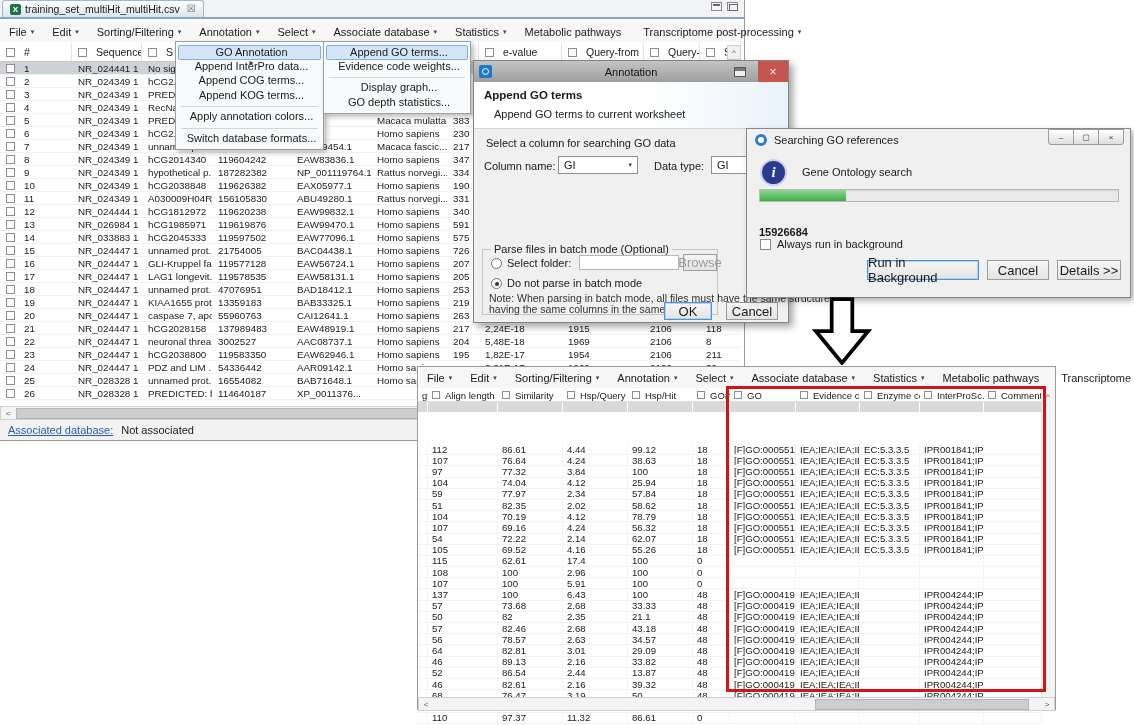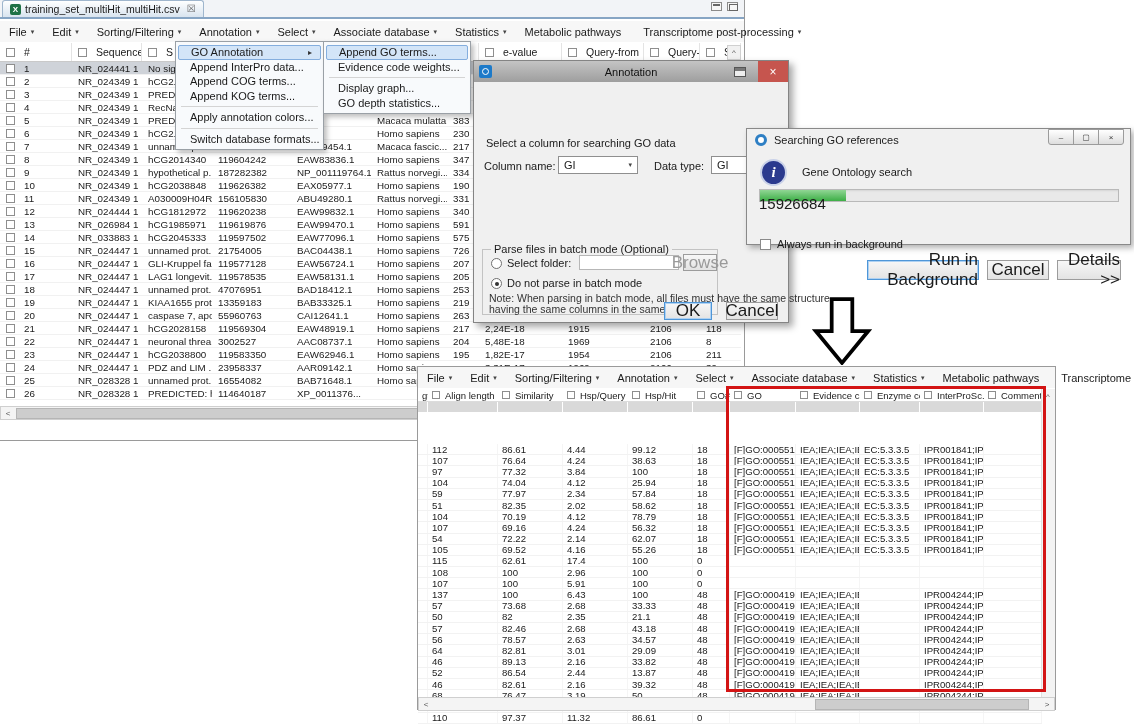--- a/index.html
+++ b/index.html
@@ -50,21 +50,21 @@
     display:flex;align-items:center;justify-content:center;}
   .statusbar{position:absolute;left:0;top:420px;width:744px;height:20px;background:#f2f2f2;
     display:flex;align-items:center;padding-left:8px;font-size:11px;gap:8px;}
   .dblink{color:#2a5db0;text-decoration:underline;}
 
   
   .popup{position:absolute;background:#f8fafc;border:1px solid #9aa0a6;
     box-shadow:3px 3px 5px rgba(0,0,0,.25);padding:3px 2px;font-size:11px;}
   #annmenu{left:175px;top:41px;width:149px;}
   #gosub{left:323px;top:41px;width:148px;}
-  .pitem{height:14.5px;display:flex;align-items:center;padding:0 8px 0 12px;white-space:nowrap;}
+  .pitem{height:14.5px;display:flex;align-items:center;padding:0 8px 0 12px;white-space:nowrap;flex-direction:column;}
   .pitem .grow{flex:1;}
   .pitem .parrow{font-size:8px;color:#333;}
   .pitem.hl{background:#d3e5f8;border:1px solid #84aede;border-radius:2px;height:14.5px;}
   .pitem.sep{height:4px;border-bottom:1px solid #d4d4d4;margin:0 3px 3px 3px;padding:0;}
 
   
   #adlg{left:473px;top:60px;width:316px;height:263px;background:#f0f0f0;border:1px solid #848484;
     box-shadow:4px 4px 7px rgba(0,0,0,.35);}
   .dtitle{position:absolute;left:0;top:0;width:100%;height:21px;
     background:linear-gradient(#c4c4c4,#9e9e9e);display:flex;align-items:center;font-size:11px;}
@@ -85,44 +85,44 @@
   .selcaret{margin-left:auto;font-size:7px;color:#444;padding-right:5px;}
   .grp{position:absolute;border:1px solid #c3c3c3;}
   .grplab{position:absolute;top:-7px;left:8px;background:#f0f0f0;padding:0 3px;font-size:11px;white-space:nowrap;}
   .cbx{position:absolute;width:11px;height:11px;border:1px solid #707070;background:#fff;}
   .cbx.on::after{content:"";position:absolute;left:2px;top:1px;width:5px;height:3px;
     border-left:2px solid #222;border-bottom:2px solid #222;transform:rotate(-45deg);}
   .rad{position:absolute;width:11px;height:11px;border:1px solid #707070;border-radius:50%;background:#fff;}
   .rad.on::after{content:"";position:absolute;left:2.5px;top:2.5px;width:4px;height:4px;border-radius:50%;background:#333;}
   .txt{position:absolute;background:#fff;border:1px solid #b7b7b7;}
   .btn{position:absolute;background:linear-gradient(#f7f7f7,#e3e3e3);border:1px solid #9c9c9c;
-    font-size:17px;display:flex;align-items:center;justify-content:center;text-align:right;}
+    font-size:13px;display:flex;align-items:center;justify-content:center;}
   .btn.focus{border:1px solid #4e96d8;box-shadow:inset 0 0 0 1px #aed1f2;}
   .btn.gray{color:#9a9a9a;}
   .note{position:absolute;font-size:10.5px;color:#333;white-space:nowrap;}
 
   
-  #sdlg{left:746px;top:128px;width:385px;height:117px;background:#f0f0f0;border:1px solid #898989;
+  #sdlg{left:746px;top:128px;width:385px;height:170px;background:#f0f0f0;border:1px solid #898989;
     box-shadow:3px 3px 6px rgba(0,0,0,.3);}
   .gearico{position:absolute;left:8px;top:5px;width:12px;height:12px;border-radius:50%;
     border:3px solid #2e7fc4;background:#fff;}
   .stitle{position:absolute;left:27px;top:5px;font-size:11px;}
   .wbgroup{position:absolute;right:6px;top:0;display:flex;}
   .wb{width:26px;height:16px;border:1px solid #9b9b9b;background:linear-gradient(#ffffff,#dedede);
     display:flex;align-items:center;justify-content:center;font-size:8px;color:#333;margin-left:-1px;}
   .wb:first-child{border-radius:0 0 0 3px;}
   .wb:last-child{border-radius:0 0 3px 0;}
   .infoico{position:absolute;left:13px;top:30px;width:27px;height:27px;border-radius:50%;
     background:#2b3a8e;border:2px solid #c9d1e8;color:#fff;display:flex;align-items:center;
     justify-content:center;font:italic bold 15px "Liberation Serif",serif;}
   .sheading{position:absolute;left:55px;top:37px;font-size:11px;}
   .ptrack{position:absolute;left:12px;top:60px;width:360px;height:13px;background:#e9e9e9;
     border:1px solid #b9b9b9;box-shadow:inset 1px 1px 2px #d6d6d6;}
   .pfill{height:100%;background:linear-gradient(#90d694,#3dae46);}
-  .pvalue{position:absolute;left:12px;top:66px;font-size:15px;}
+  .pvalue{position:absolute;left:12px;top:97px;font-size:11px;font-weight:bold;}
   .scbx{position:absolute;left:13px;top:110px;width:11px;height:11px;border:1px solid #8a8a8a;background:#fff;}
   .scbxlab{position:absolute;left:30px;top:109px;font-size:11px;}
 
   
   #arrow{left:812px;top:297px;width:60px;height:68px;}
 
   
   #botwin{left:417px;top:366px;width:639px;height:344px;background:#fff;border:1px solid #9a9a9a;}
   #botwin .menubar{position:absolute;left:0;top:0;width:100%;height:21px;background:#f6f6f6;}
   .bhead{position:absolute;left:0;top:22px;width:624px;height:13px;display:flex;font-size:9.5px;
@@ -562,21 +562,21 @@
       <div class="mc m9"></div>
       <div class="mc m10"></div>
     </div>
       <div class="mrow">
       <div class="mc m0">
           <span class="cb"></span>
           <span>21</span>
         </div>
       <div class="mc m1">NR_024447 1</div>
       <div class="mc m2">hCG2028158</div>
-      <div class="mc m3">119569304</div>
+      <div class="mc m3">137989483</div>
       <div class="mc m4">EAW48919.1</div>
       <div class="mc m5">Homo sapiens</div>
       <div class="mc m6">217</div>
       <div class="mc m7">2,24E-18</div>
       <div class="mc m8">1915</div>
       <div class="mc m9">2106</div>
       <div class="mc m10">118</div>
     </div>
       <div class="mrow">
       <div class="mc m0">
@@ -610,21 +610,21 @@
       <div class="mc m9">2106</div>
       <div class="mc m10">211</div>
     </div>
       <div class="mrow">
       <div class="mc m0">
           <span class="cb"></span>
           <span>24</span>
         </div>
       <div class="mc m1">NR_024447 1</div>
       <div class="mc m2">PDZ and LIM ...</div>
-      <div class="mc m3">23958337</div>
+      <div class="mc m3">54336442</div>
       <div class="mc m4">AAR09142.1</div>
       <div class="mc m5">Homo sapiens</div>
       <div class="mc m6"></div>
       <div class="mc m7">3,31E-17</div>
       <div class="mc m8">1969</div>
       <div class="mc m9">2106</div>
       <div class="mc m10">39</div>
     </div>
       <div class="mrow">
       <div class="mc m0">
@@ -656,20 +656,24 @@
       <div class="mc m7"></div>
       <div class="mc m8"></div>
       <div class="mc m9"></div>
       <div class="mc m10"></div>
     </div>
     </div>
   <div class="hscroll">
     <span class="sarrow" style="left:1px">&lt;</span>
     <span class="sthumb" style="left:15px;width:545px"></span>
   </div>
+  <div class="statusbar">
+    <span class="dblink">Associated database:</span>
+    <span>Not associated</span>
+  </div>
 </div>
 
 <div class="popup" id="annmenu">
 
 <div class="pitem hl">
     <span>GO Annotation</span>
       <span class="grow"></span>
     <span class="parrow">▸</span>
   </div>
     <div class="pitem">
@@ -736,20 +740,24 @@
     <span class="parrow"></span>
   </div>
   </div>
 
 <div class="abs" id="adlg">
   <div class="dtitle">
     <span class="dtitletext">Annotation</span>
     <span class="dico"></span>
     <span class="restoreic"></span>
     <span class="dclose">×</span>
+  </div>
+  <div class="dhead">
+    <div class="dh1">Append GO terms</div>
+    <div class="dh2">Append GO terms to current worksheet</div>
   </div>
   <div class="dlabel" style="left:12px;top:76px">Select a column for searching GO data</div>
   <div class="dlabel" style="left:10px;top:99px">Column name:</div>
   <div class="sel" style="left:84px;top:95px;width:80px">
     <span>GI</span>
     <span class="selcaret">▾</span>
   </div>
   <div class="dlabel" style="left:180px;top:99px">Data type:</div>
   <div class="sel" style="left:237px;top:95px;width:68px">
     <span>GI</span>

